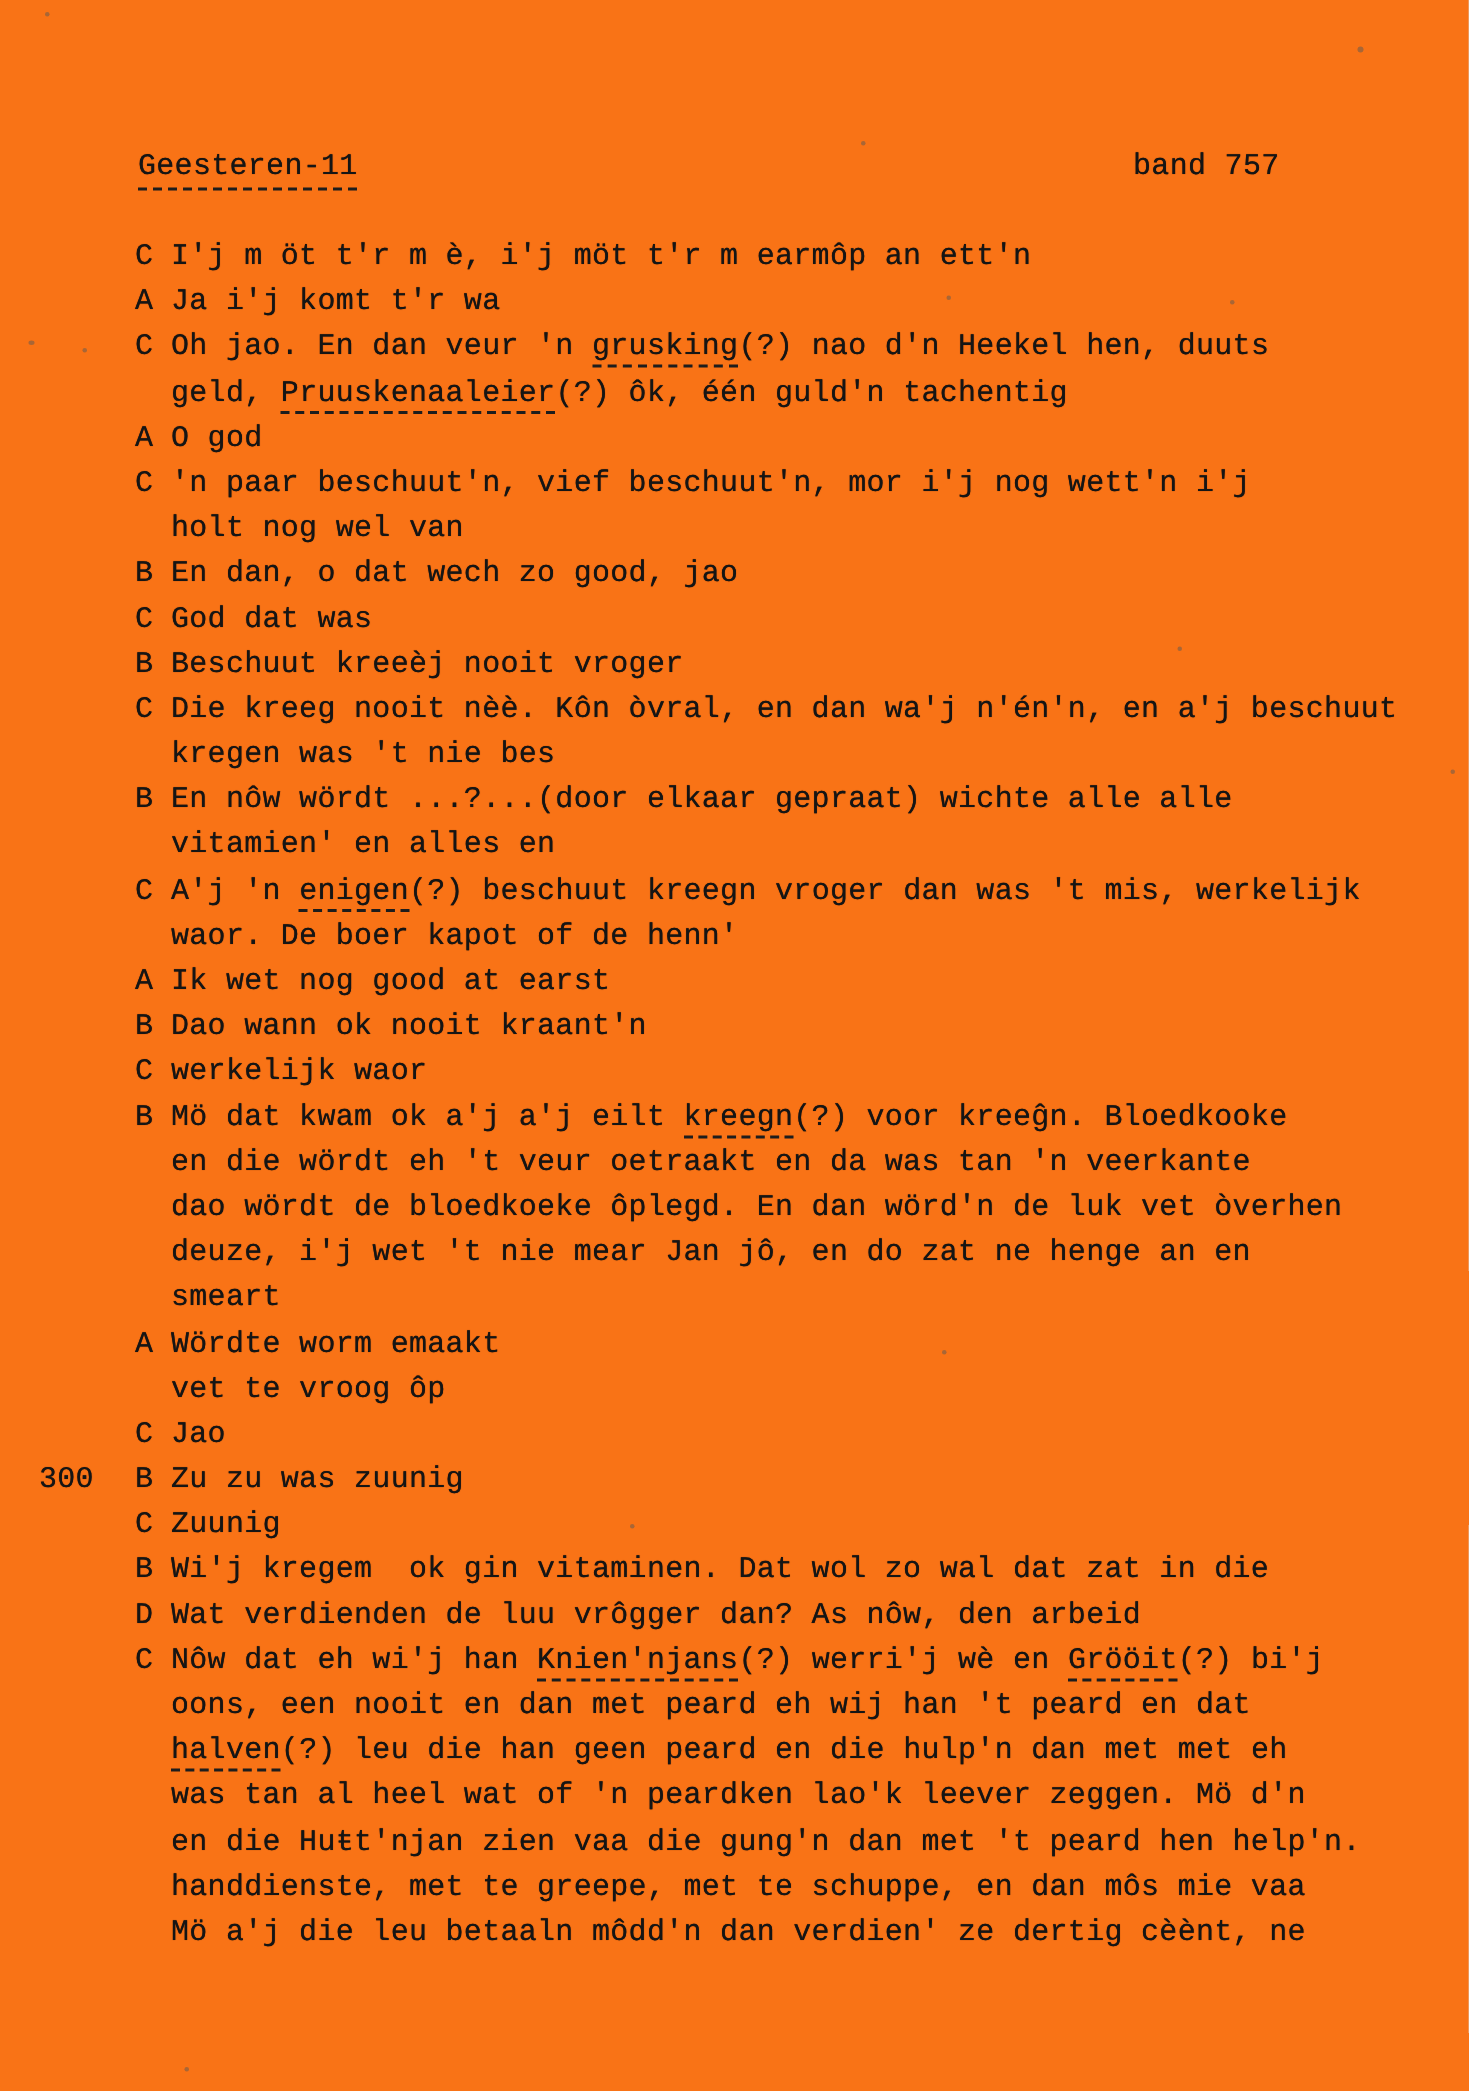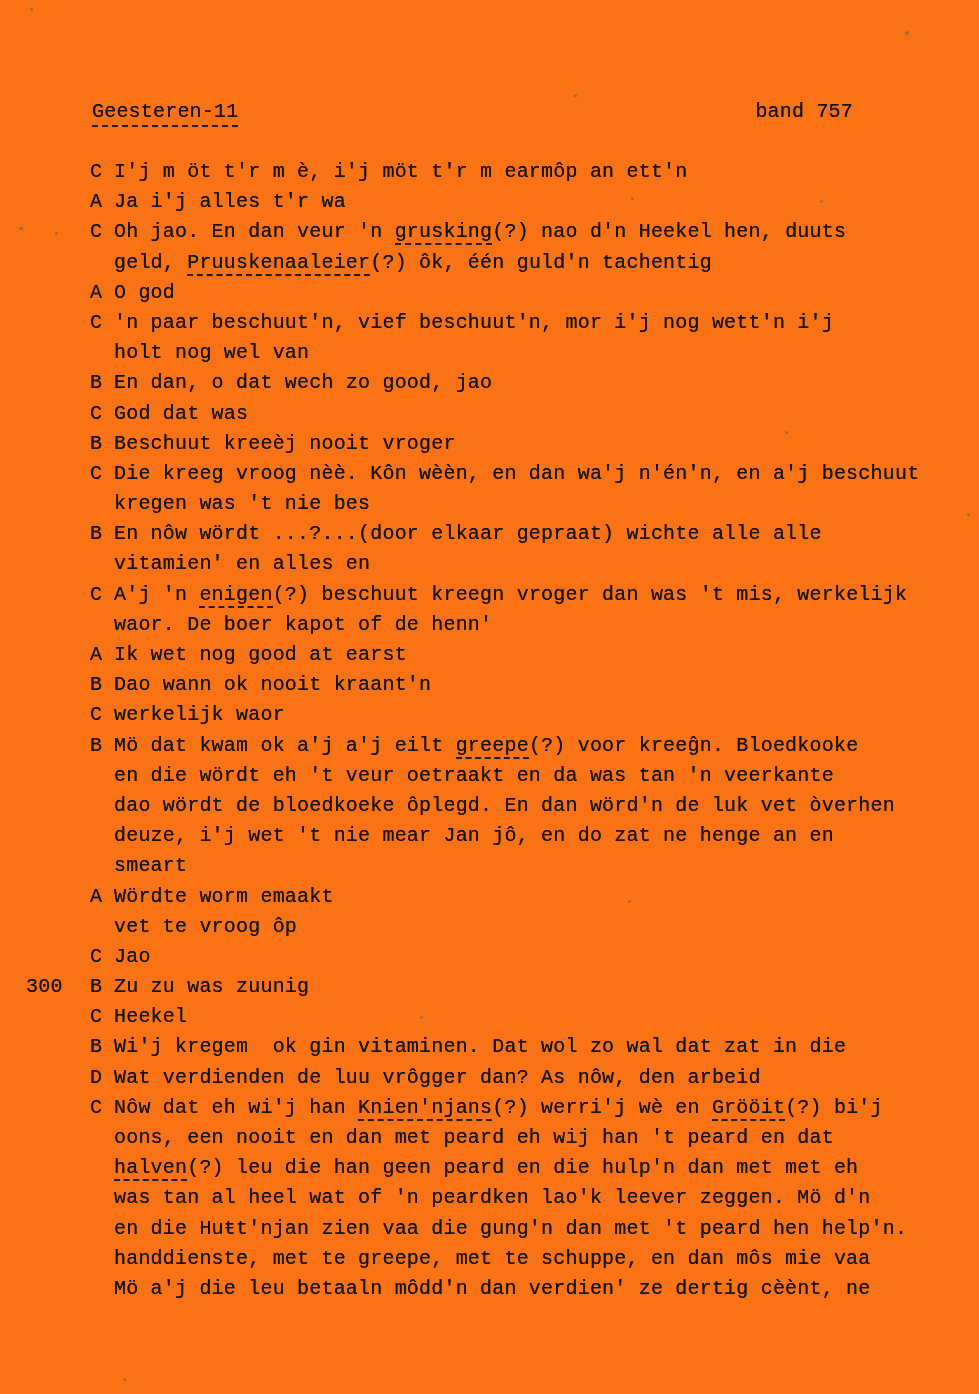--- a/index.html
+++ b/index.html
@@ -39,48 +39,48 @@
 
 <div class="page">
 
   <div class="header">
     <span class="hdr-left">Geesteren-11</span>
     <span class="hdr-right">band 757</span>
   </div>
 
   <div class="body" id="transcript">
       <div class="line"><span class="spk">C</span><span class="txt"><span>I'j m öt t'r m è, i'j möt t'r m earmôp an ett'n</span></span></div>
-      <div class="line"><span class="spk">A</span><span class="txt"><span>Ja i'j alles t'r wa</span></span></div>
+      <div class="line"><span class="spk">A</span><span class="txt"><span>Ja i'j komt t'r wa</span></span></div>
       <div class="line"><span class="spk">C</span><span class="txt"><span>Oh jao. En dan veur 'n </span><span class="u">grusking</span><span>(?) nao d'n Heekel hen, duuts</span></span></div>
       <div class="line"><span class="spk"> </span><span class="txt"><span>geld, </span><span class="u">Pruuskenaaleier</span><span>(?) ôk, één guld'n tachentig</span></span></div>
       <div class="line"><span class="spk">A</span><span class="txt"><span>O god</span></span></div>
       <div class="line"><span class="spk">C</span><span class="txt"><span>'n paar beschuut'n, vief beschuut'n, mor i'j nog wett'n i'j</span></span></div>
       <div class="line"><span class="spk"> </span><span class="txt"><span>holt nog wel van</span></span></div>
       <div class="line"><span class="spk">B</span><span class="txt"><span>En dan, o dat wech zo good, jao</span></span></div>
       <div class="line"><span class="spk">C</span><span class="txt"><span>God dat was</span></span></div>
       <div class="line"><span class="spk">B</span><span class="txt"><span>Beschuut kreeèj nooit vroger</span></span></div>
-      <div class="line"><span class="spk">C</span><span class="txt"><span>Die kreeg vroog nèè. Kôn wèèn, en dan wa'j n'én'n, en a'j beschuut</span></span></div>
+      <div class="line"><span class="spk">C</span><span class="txt"><span>Die kreeg nooit nèè. Kôn òvral, en dan wa'j n'én'n, en a'j beschuut</span></span></div>
       <div class="line"><span class="spk"> </span><span class="txt"><span>kregen was 't nie bes</span></span></div>
       <div class="line"><span class="spk">B</span><span class="txt"><span>En nôw wördt ...?...(door elkaar gepraat) wichte alle alle</span></span></div>
       <div class="line"><span class="spk"> </span><span class="txt"><span>vitamien' en alles en</span></span></div>
       <div class="line"><span class="spk">C</span><span class="txt"><span>A'j 'n </span><span class="u">enigen</span><span>(?) beschuut kreegn vroger dan was 't mis, werkelijk</span></span></div>
       <div class="line"><span class="spk"> </span><span class="txt"><span>waor. De boer kapot of de henn'</span></span></div>
       <div class="line"><span class="spk">A</span><span class="txt"><span>Ik wet nog good at earst</span></span></div>
       <div class="line"><span class="spk">B</span><span class="txt"><span>Dao wann ok nooit kraant'n</span></span></div>
       <div class="line"><span class="spk">C</span><span class="txt"><span>werkelijk waor</span></span></div>
-      <div class="line"><span class="spk">B</span><span class="txt"><span>Mö dat kwam ok a'j a'j eilt </span><span class="u">greepe</span><span>(?) voor kreeĝn. Bloedkooke</span></span></div>
+      <div class="line"><span class="spk">B</span><span class="txt"><span>Mö dat kwam ok a'j a'j eilt </span><span class="u">kreegn</span><span>(?) voor kreeĝn. Bloedkooke</span></span></div>
       <div class="line"><span class="spk"> </span><span class="txt"><span>en die wördt eh 't veur oetraakt en da was tan 'n veerkante</span></span></div>
       <div class="line"><span class="spk"> </span><span class="txt"><span>dao wördt de bloedkoeke ôplegd. En dan wörd'n de luk vet òverhen</span></span></div>
       <div class="line"><span class="spk"> </span><span class="txt"><span>deuze, i'j wet 't nie mear Jan jô, en do zat ne henge an en</span></span></div>
       <div class="line"><span class="spk"> </span><span class="txt"><span>smeart</span></span></div>
       <div class="line"><span class="spk">A</span><span class="txt"><span>Wördte worm emaakt</span></span></div>
       <div class="line"><span class="spk"> </span><span class="txt"><span>vet te vroog ôp</span></span></div>
       <div class="line"><span class="spk">C</span><span class="txt"><span>Jao</span></span></div>
       <div class="line"><span class="mnum">300</span><span class="spk">B</span><span class="txt"><span>Zu zu was zuunig</span></span></div>
-      <div class="line"><span class="spk">C</span><span class="txt"><span>Heekel</span></span></div>
+      <div class="line"><span class="spk">C</span><span class="txt"><span>Zuunig</span></span></div>
       <div class="line"><span class="spk">B</span><span class="txt"><span>Wi'j kregem  ok gin vitaminen. Dat wol zo wal dat zat in die</span></span></div>
       <div class="line"><span class="spk">D</span><span class="txt"><span>Wat verdienden de luu vrôgger dan? As nôw, den arbeid</span></span></div>
       <div class="line"><span class="spk">C</span><span class="txt"><span>Nôw dat eh wi'j han </span><span class="u">Knien'njans</span><span>(?) werri'j wè en </span><span class="u">Grööit</span><span>(?) bi'j</span></span></div>
       <div class="line"><span class="spk"> </span><span class="txt"><span>oons, een nooit en dan met peard eh wij han 't peard en dat</span></span></div>
       <div class="line"><span class="spk"> </span><span class="txt"><span class="u">halven</span><span>(?) leu die han geen peard en die hulp'n dan met met eh</span></span></div>
       <div class="line"><span class="spk"> </span><span class="txt"><span>was tan al heel wat of 'n peardken lao'k leever zeggen. Mö d'n</span></span></div>
       <div class="line"><span class="spk"> </span><span class="txt"><span>en die Huŧt'njan zien vaa die gung'n dan met 't peard hen help'n.</span></span></div>
       <div class="line"><span class="spk"> </span><span class="txt"><span>handdienste, met te greepe, met te schuppe, en dan môs mie vaa</span></span></div>
       <div class="line"><span class="spk"> </span><span class="txt"><span>Mö a'j die leu betaaln môdd'n dan verdien' ze dertig cèènt, ne</span></span></div>
     </div>

